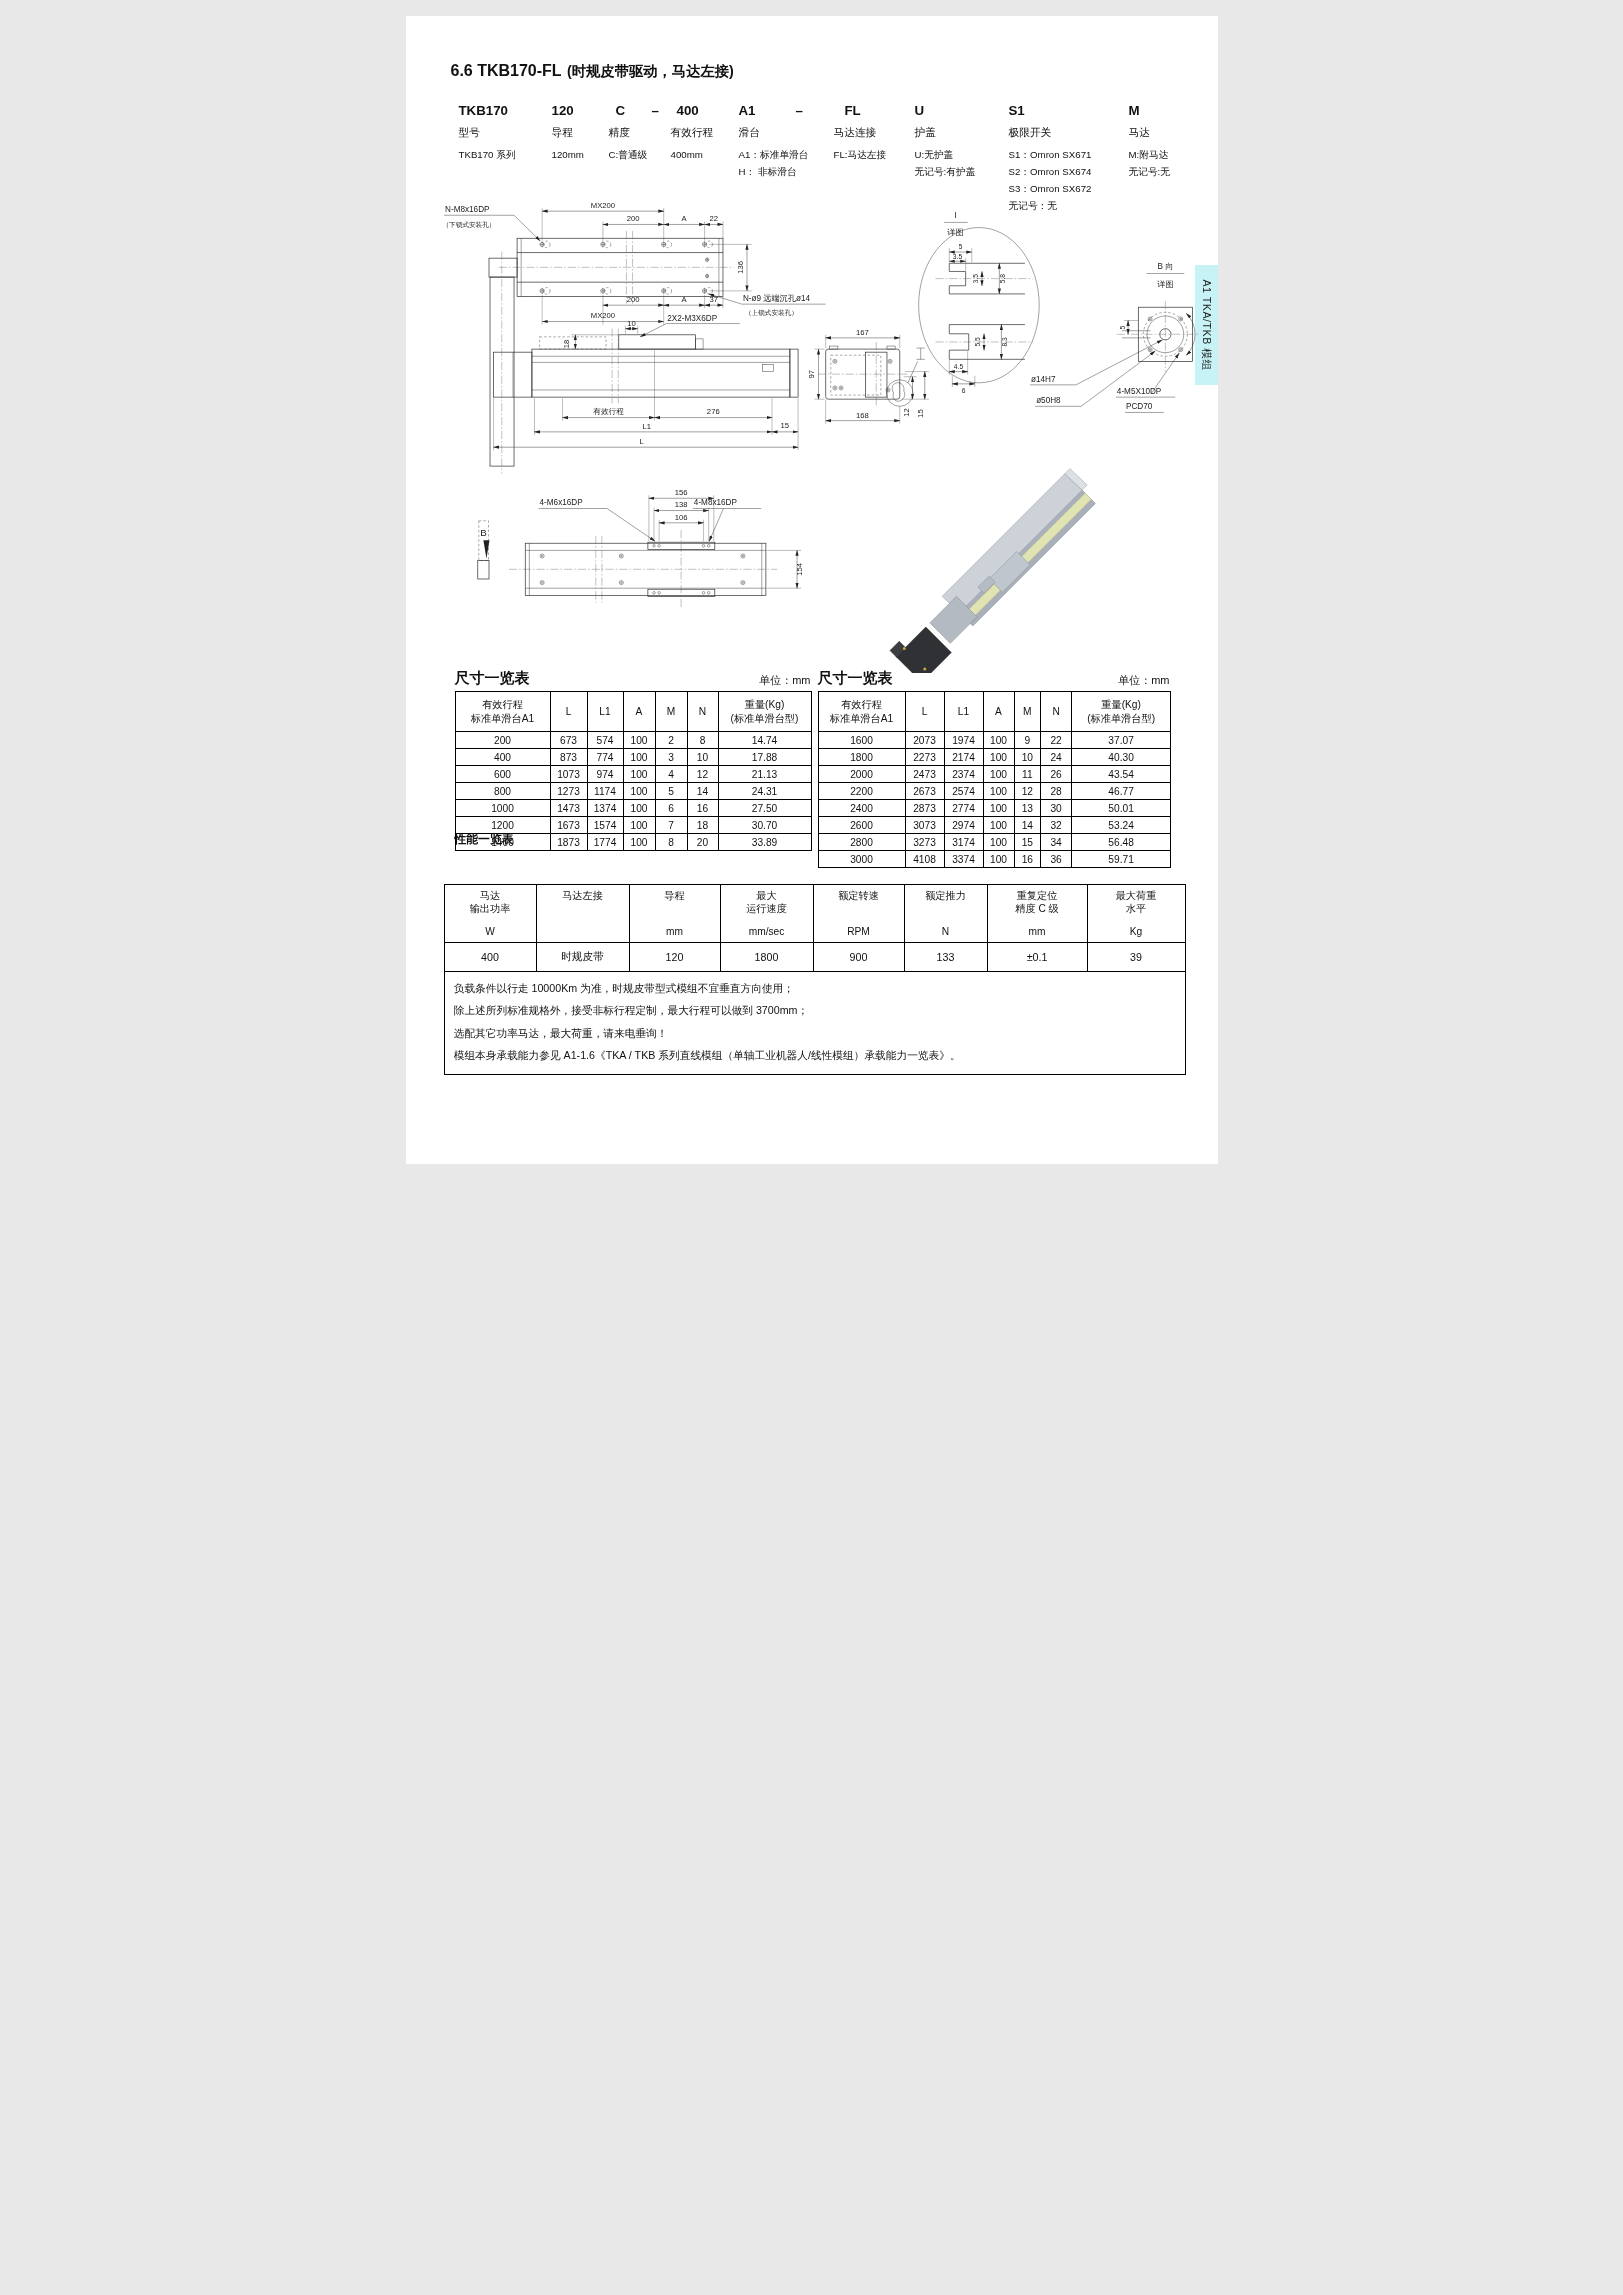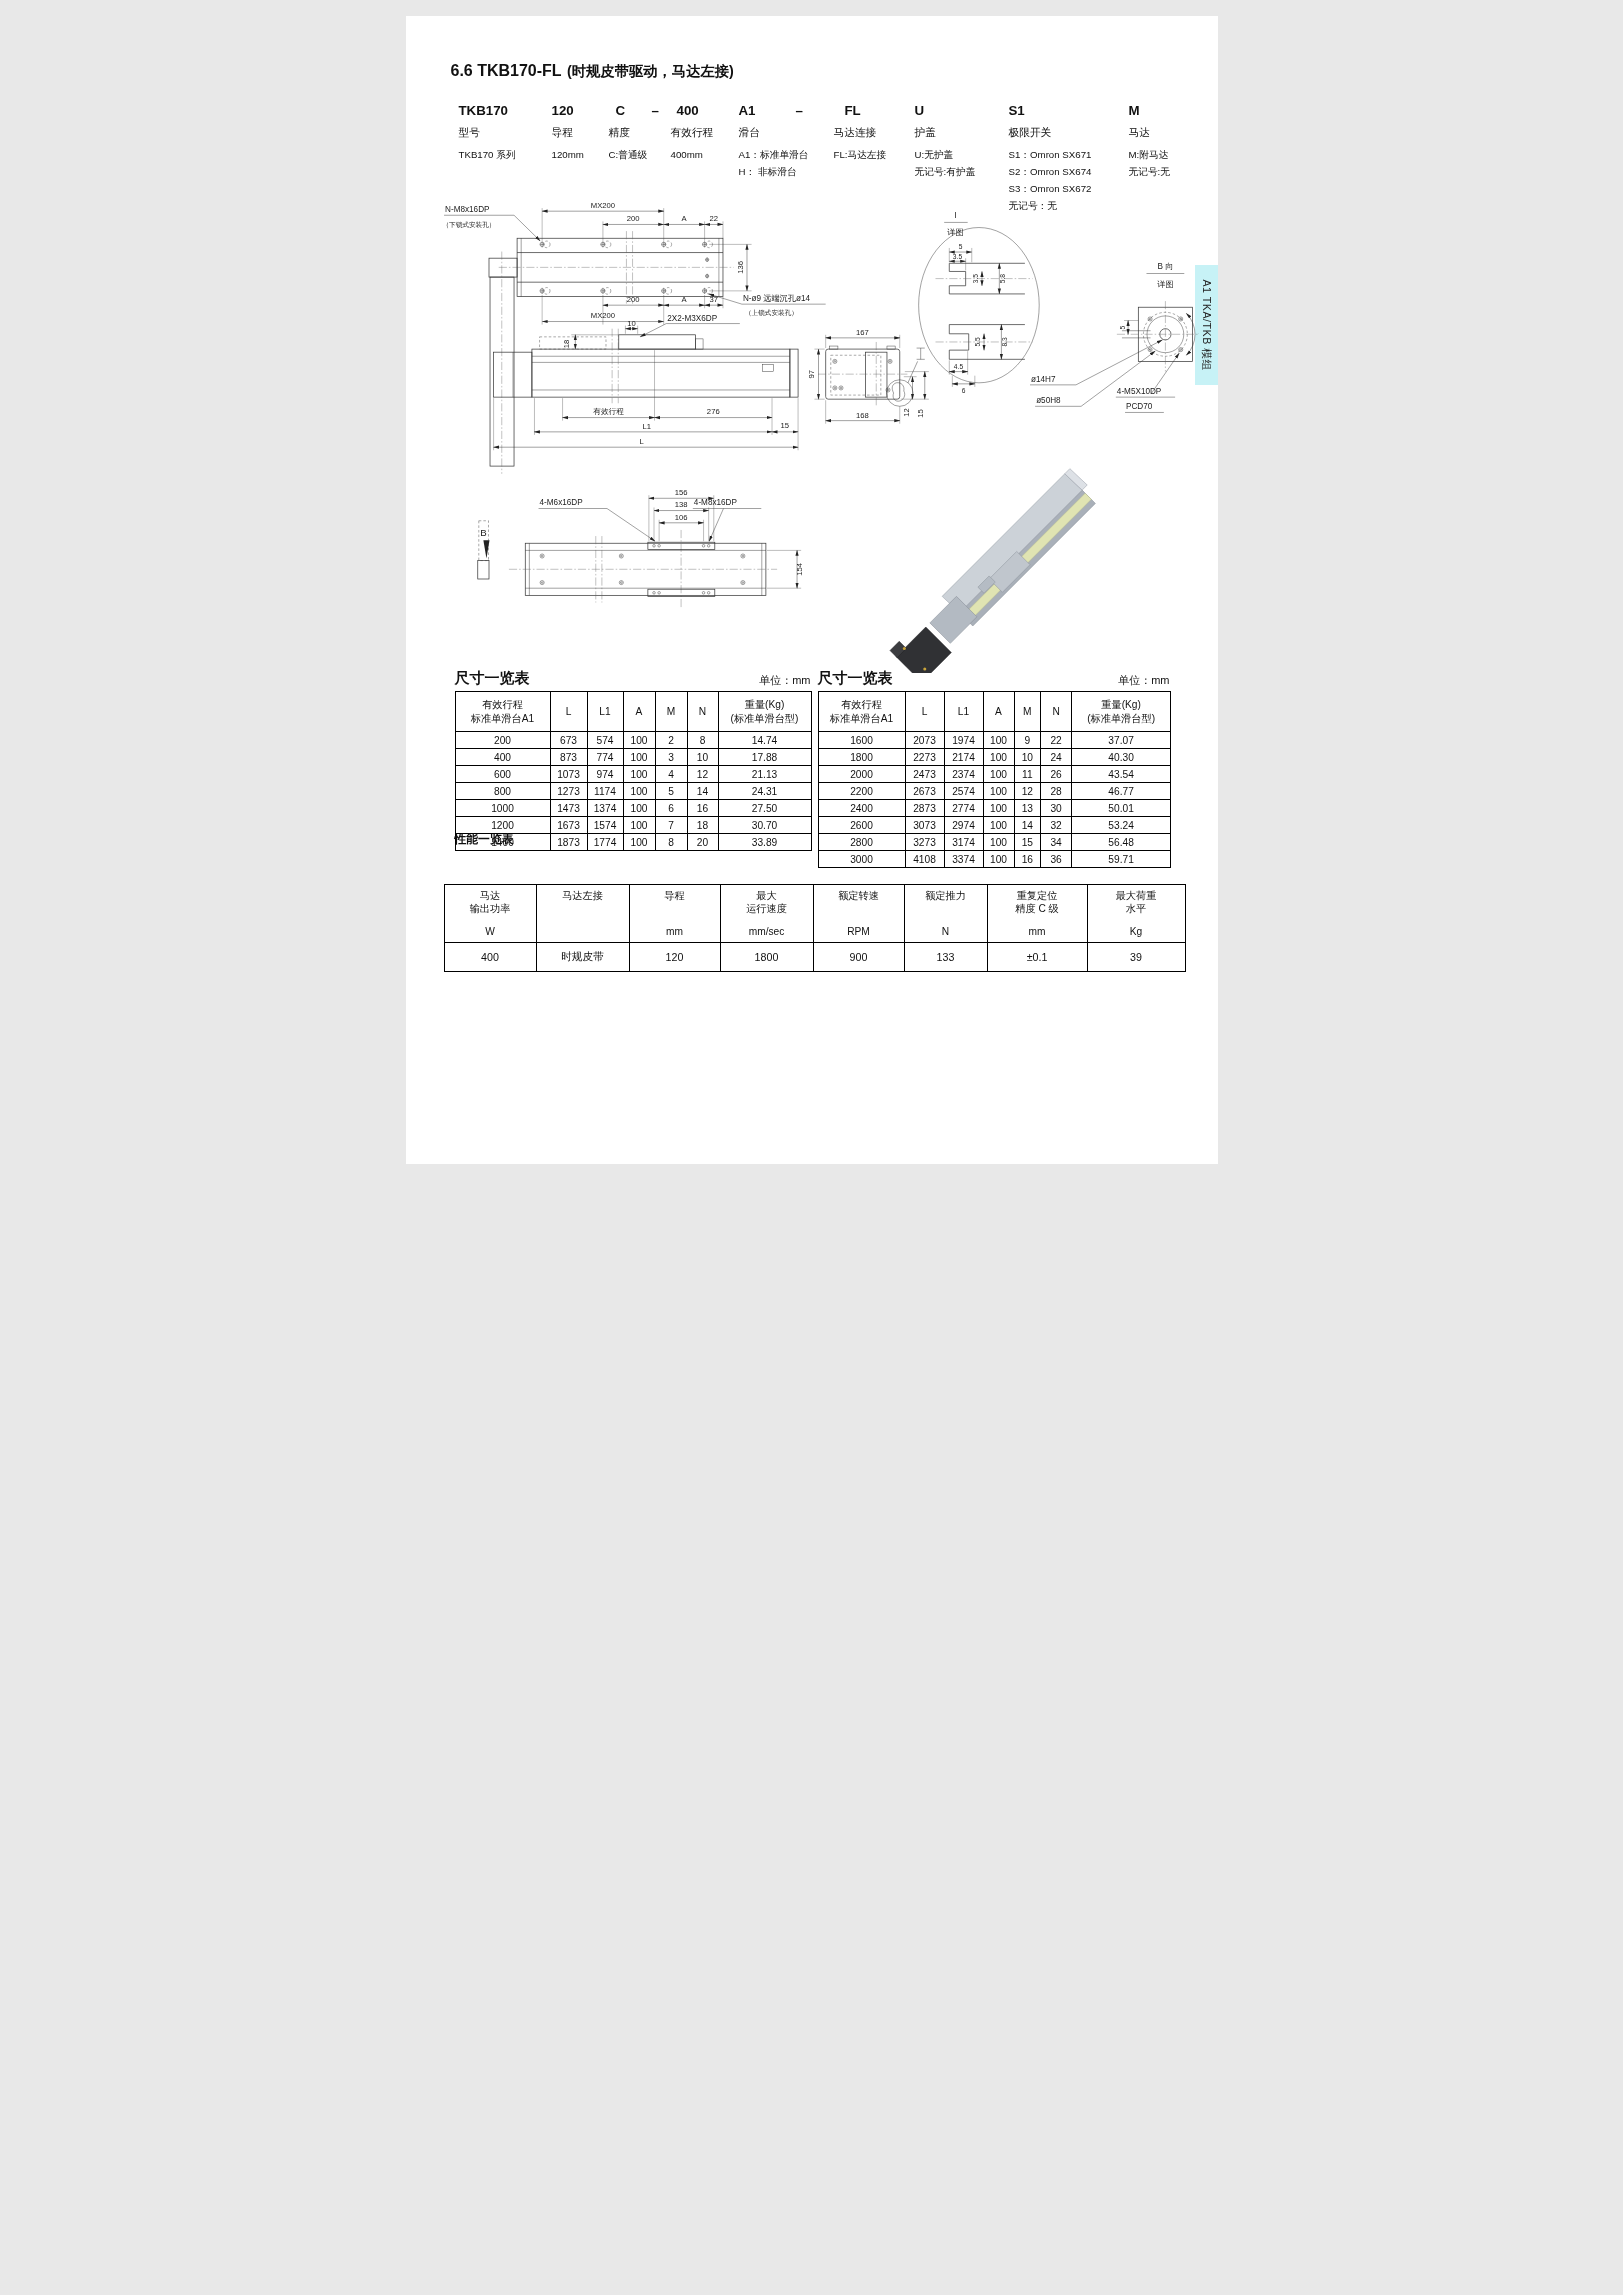--- a/index.html
+++ b/index.html
@@ -738,18 +738,28 @@
         <tr class="perf-v">
           <td>400</td>
           <td>时规皮带</td>
           <td>120</td>
           <td>1800</td>
           <td>900</td>
           <td>133</td>
           <td>±0.1</td>
           <td>39</td>
         </tr>
+        <tr>
+          <td colspan="8" class="notes-cell">
+            <div>
+                <div>负载条件以行走 10000Km 为准，时规皮带型式模组不宜垂直方向使用；</div>
+                <div>除上述所列标准规格外，接受非标行程定制，最大行程可以做到 3700mm；</div>
+                <div>选配其它功率马达，最大荷重，请来电垂询！</div>
+                <div>模组本身承载能力参见 A1-1.6《TKA / TKB 系列直线模组（单轴工业机器人/线性模组）承载能力一览表》。</div>
+              </div>
+          </td>
+        </tr>
       </tbody>
     </table>
   </div>
 
 </div>
 
 
 </body></html>

